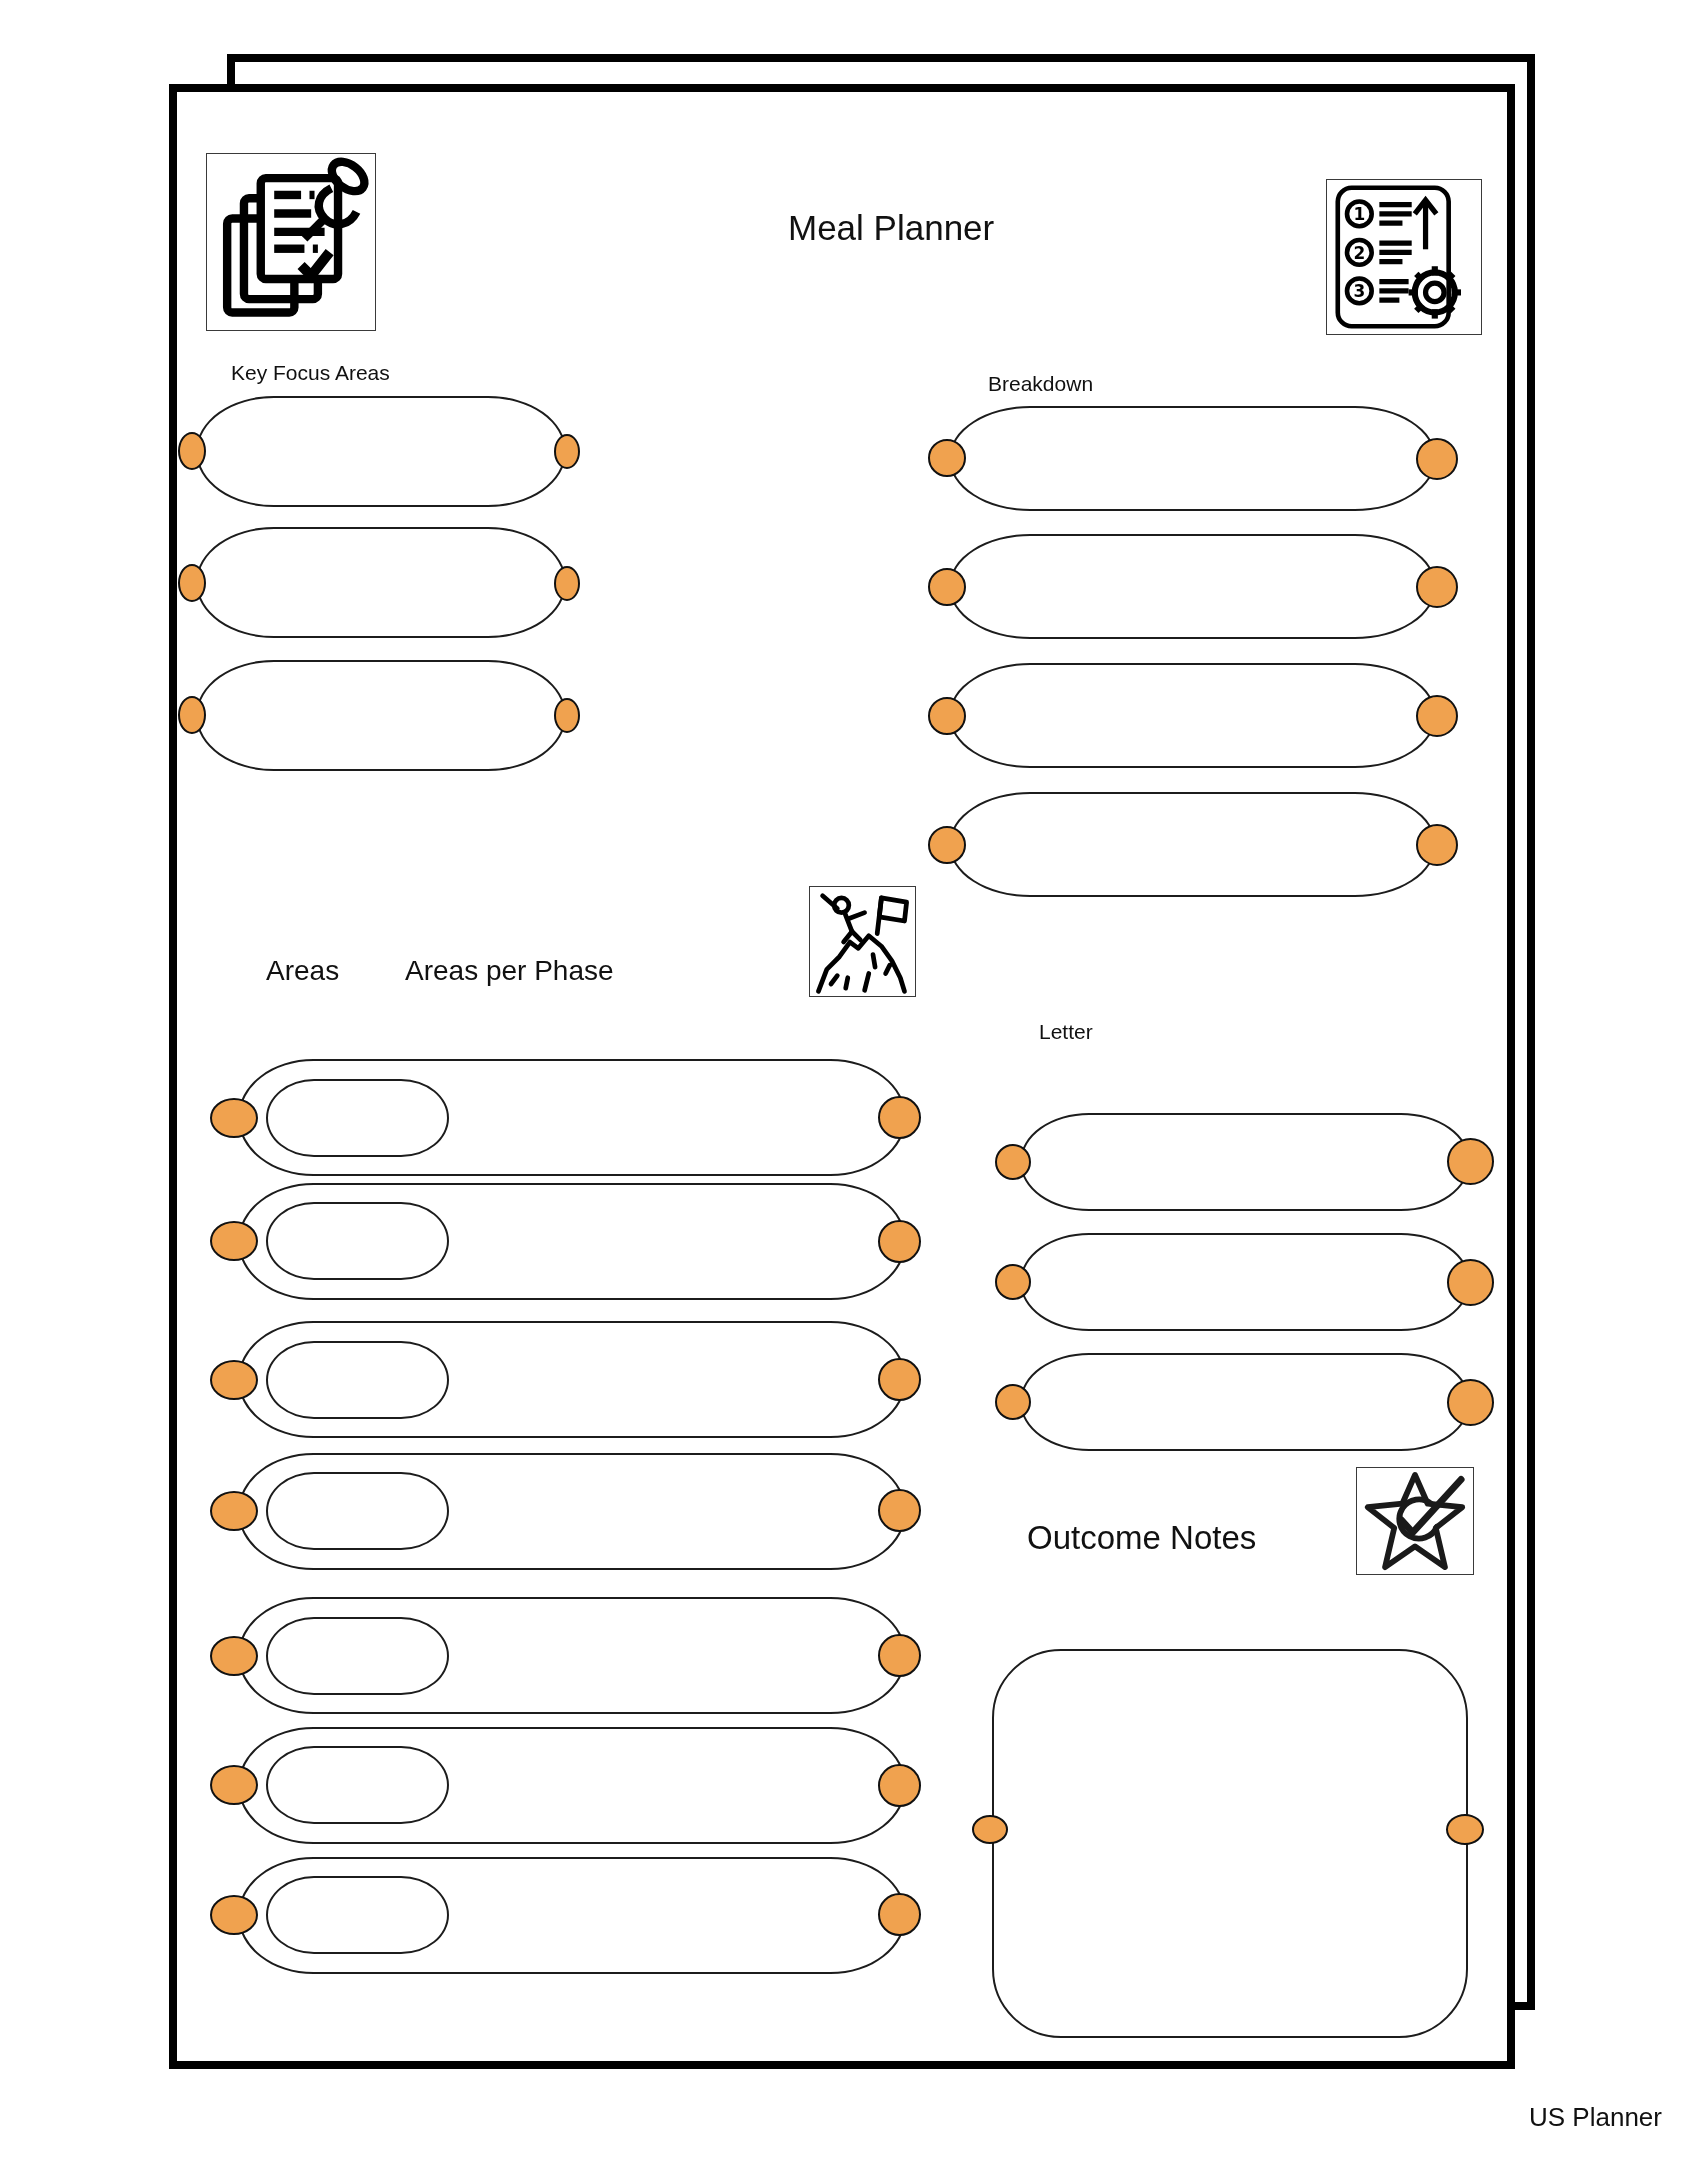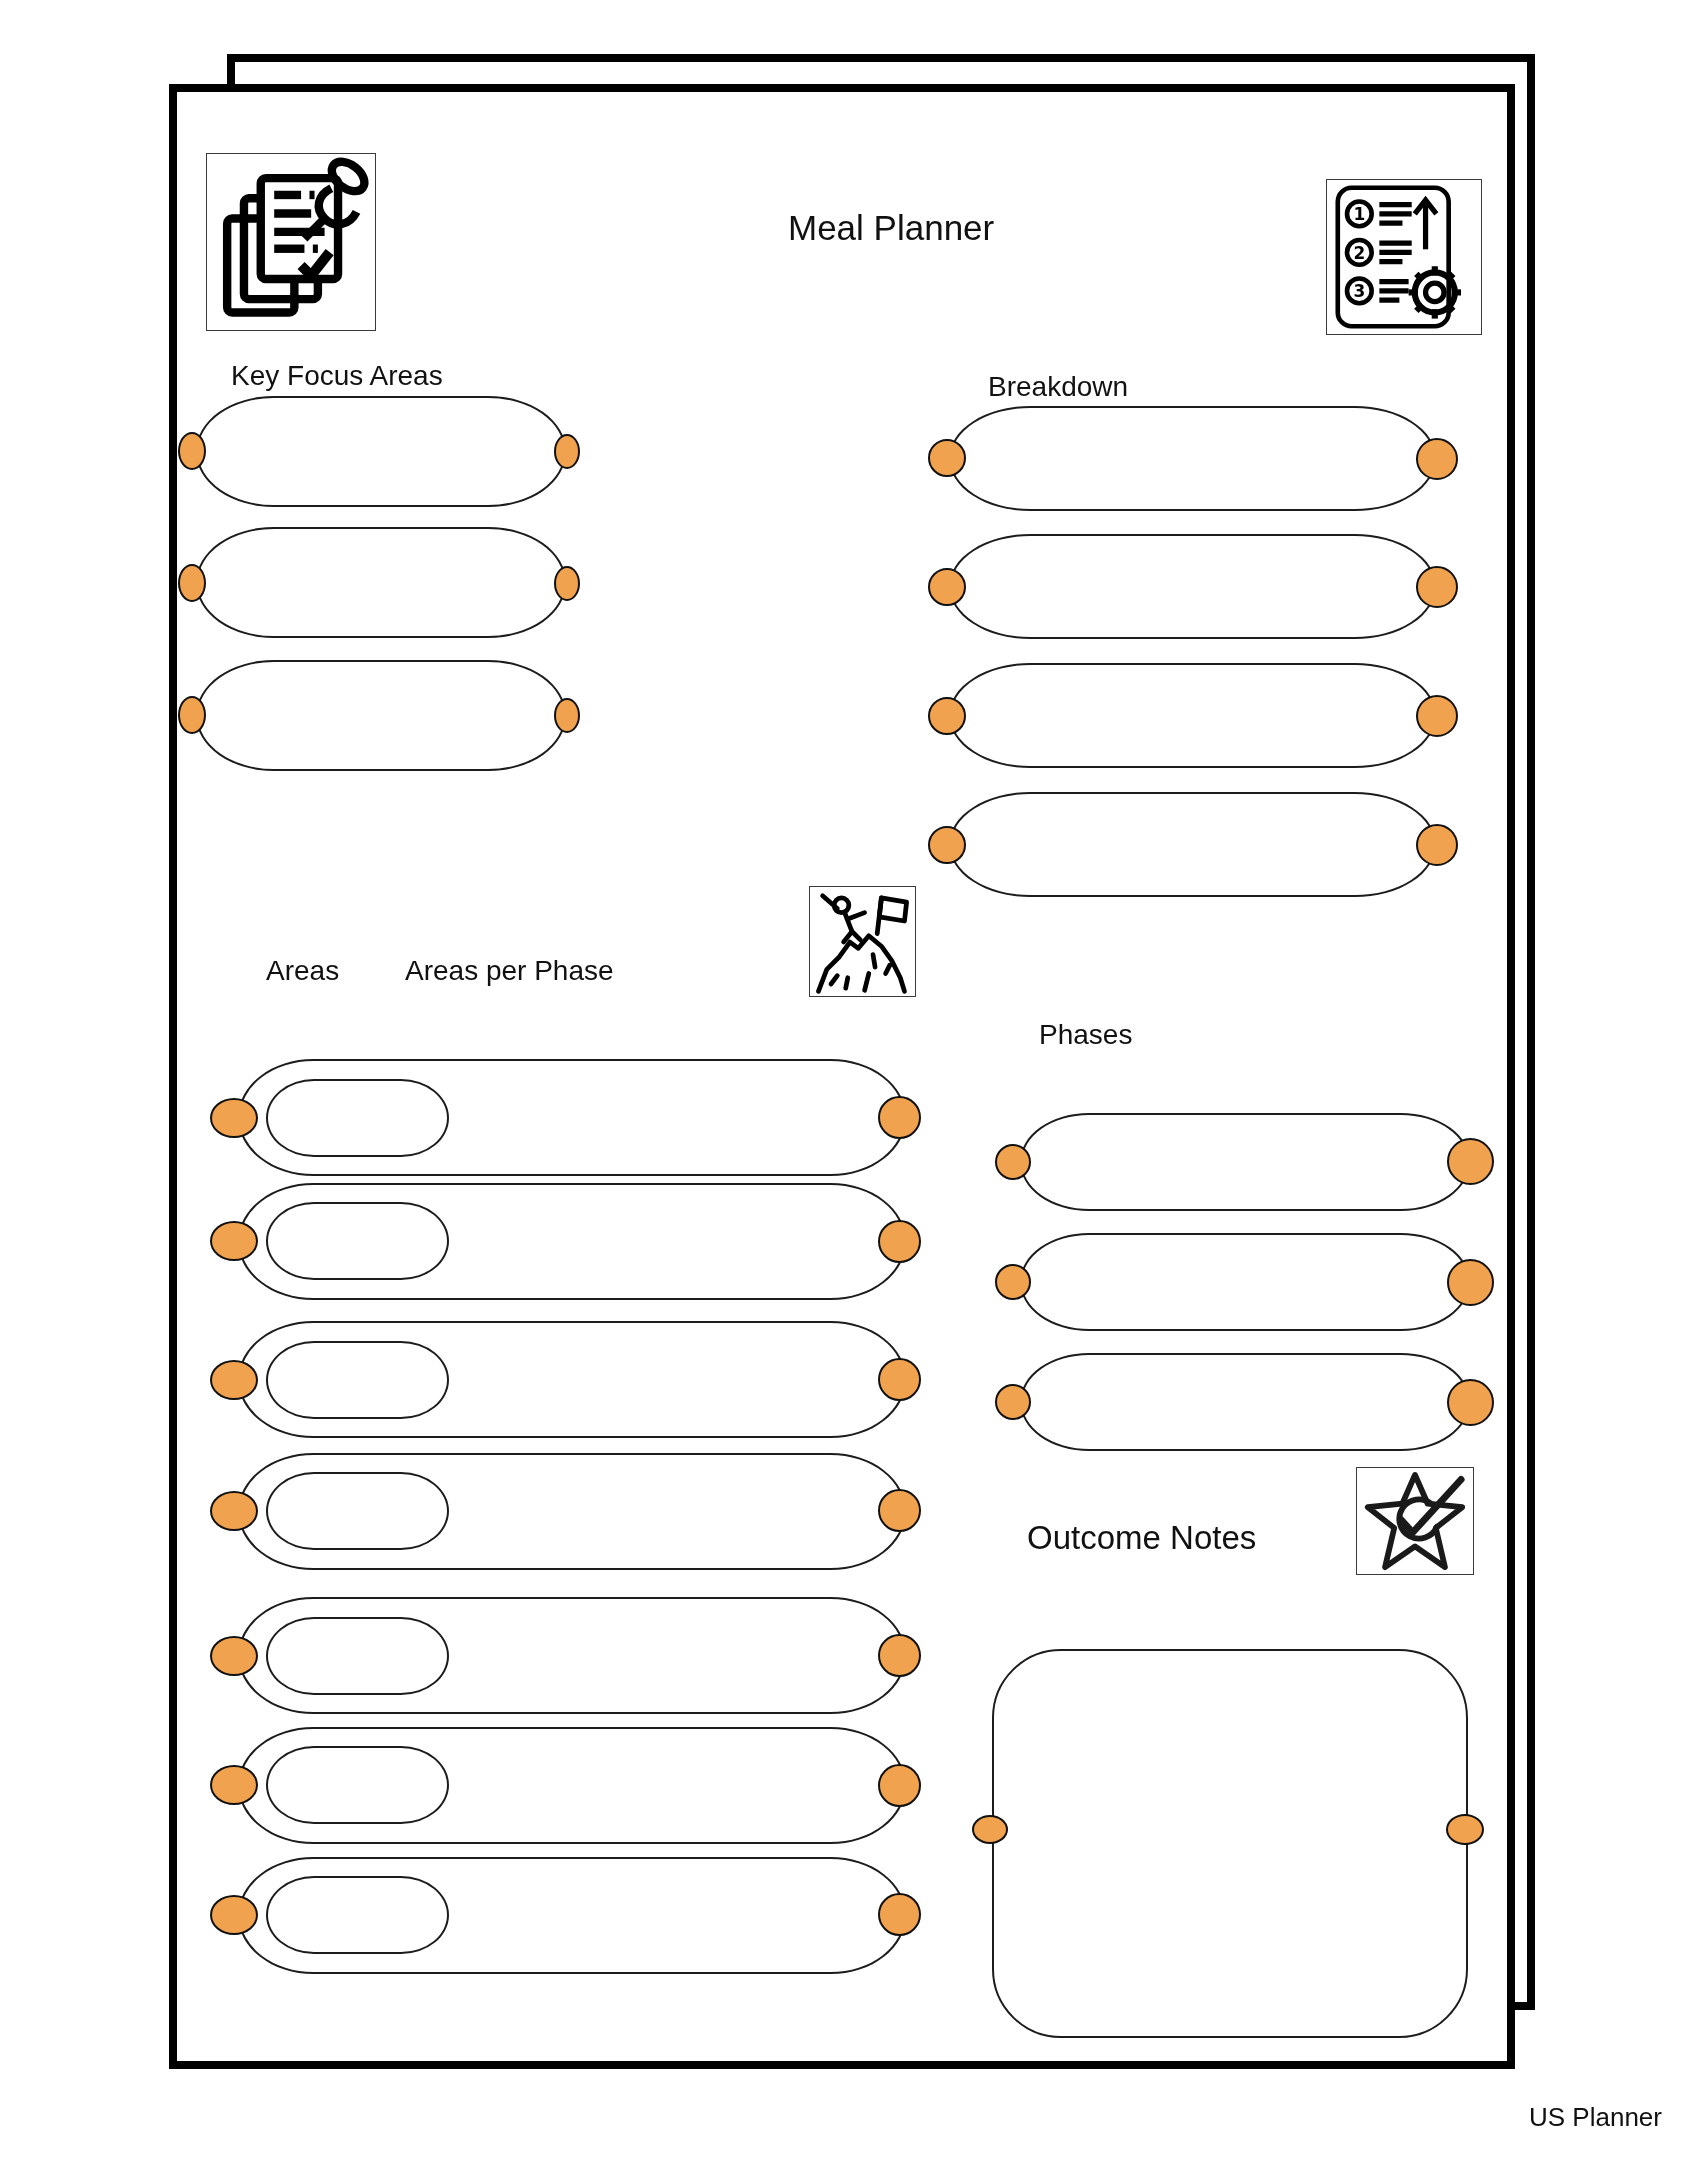--- a/index.html
+++ b/index.html
@@ -20,21 +20,21 @@
   .front-page{
     left:169px;top:84px;width:1346px;height:1985px;
     background:#fff;border:8.6px solid #000;box-sizing:border-box;
     z-index:2;
   }
   .layer{left:0;top:0;width:1683px;height:2177px;z-index:3;}
   .label{
     position:absolute;white-space:nowrap;color:#111;line-height:1.1;
   }
   .title{font-size:35px;}
-  .sec{font-size:28px;}
+  .sec{font-size:21px;}
   .big{font-size:33px;}
   .foot{font-size:26px;}
   .icon-box{
     position:absolute;background:#fff;border:1.7px solid #3a3a3a;box-sizing:border-box;
   }
   .icon-box svg{display:block;width:100%;height:100%;}
   .pill{
     position:absolute;background:#fff;border:2.6px solid #1c1c1c;box-sizing:border-box;
   }
   .pill-inner{
@@ -125,21 +125,21 @@
               <line x1="62" y1="81" x2="58" y2="85"></line>
           </g>
         </g>
       </svg>
     </div>
 
     <div class="label sec" style="left:231px;top:361px;">Key Focus Areas</div>
     <div class="label sec" style="left:988px;top:372px;">Breakdown</div>
     <div class="label sec" style="left:266px;top:956px;font-size:28px;">Areas</div>
     <div class="label sec" style="left:405px;top:956px;font-size:28px;">Areas per Phase</div>
-    <div class="label sec" style="left:1039px;top:1020px;">Phases</div>
+    <div class="label sec" style="left:1039px;top:1020px;">Letter</div>
     <div class="label big" style="left:1027px;top:1520px;">Outcome Notes</div>
 
     <div class="icon-box" style="left:809px;top:886px;width:107px;height:111px;">
       <svg viewBox="0 0 100 103" fill="none" stroke="#000" stroke-width="4.5" stroke-linecap="round" stroke-linejoin="round">
         <path d="M8 99 L16 78 L28 66 L38 52 L46 58 L56 46 L68 56 L78 70 L86 86 L90 99"></path>
         <path d="M20 92 L26 84"></path>
           <path d="M34 96 L36 86"></path>
           <path d="M52 98 L56 82"></path>
         <path d="M62 76 L60 64"></path>
           <path d="M72 82 L76 74"></path>

